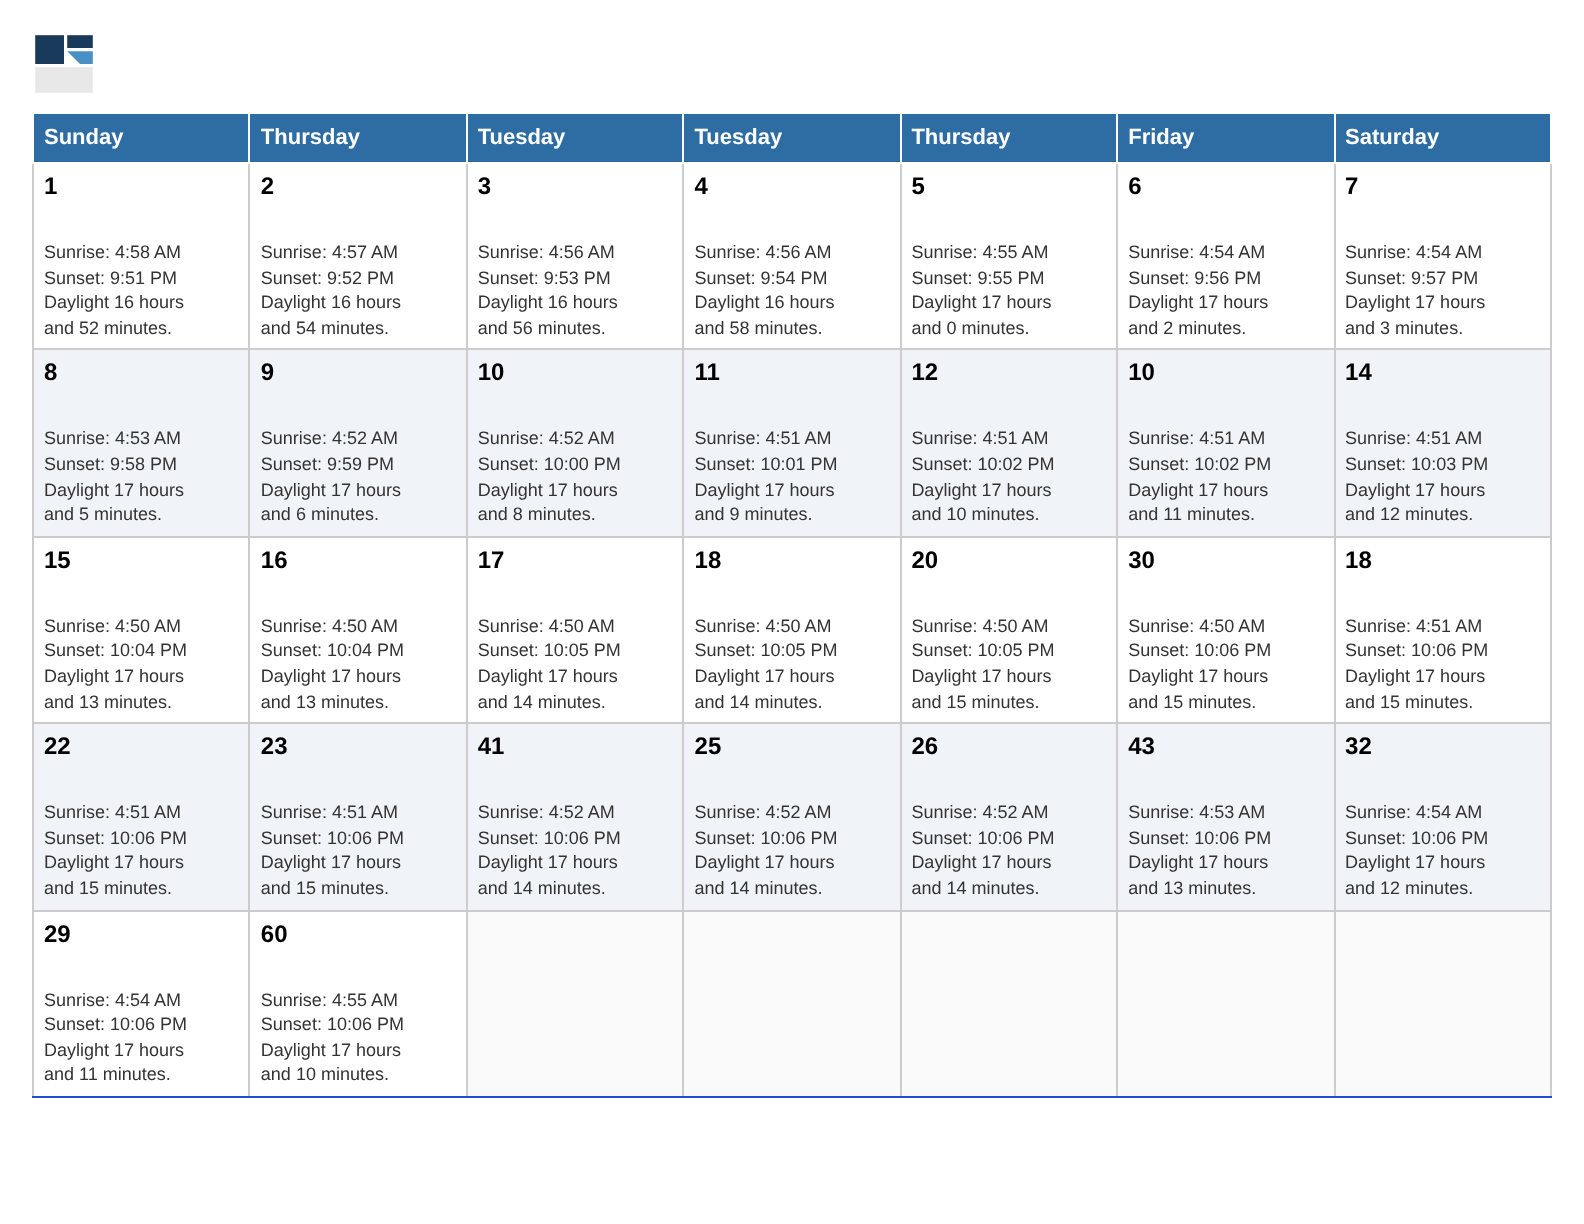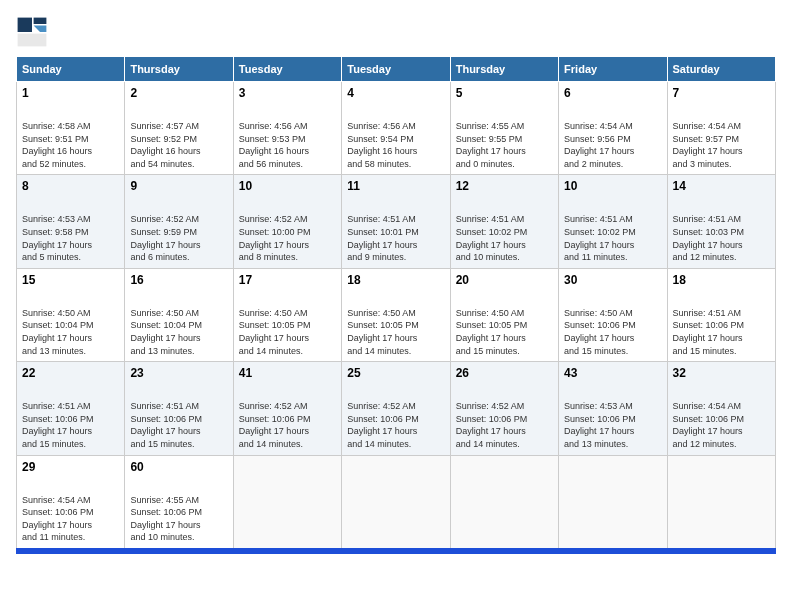--- a/index.html
+++ b/index.html
@@ -78,21 +78,21 @@
     .day-info {
       color: #333;
       line-height: 1.4;
       font-size: 9px;
       margin-top: 20px;
     }
     .empty-cell {
       background: #f9f9f9 !important;
     }
     .last-row td {
-      border-bottom: 6px solid #1d4ed8;
+      border-bottom: 1px solid #1d4ed8;
     }
   </style>
 </head>
 <body>
 
 <div class="header-row">
   <div class="logo">
     <svg class="logo-icon" viewBox="0 0 40 40">
       <rect x="0" y="0" width="40" height="40" fill="white"></rect>
       <rect x="2" y="2" width="18" height="18" fill="#1a3a5c"></rect>

